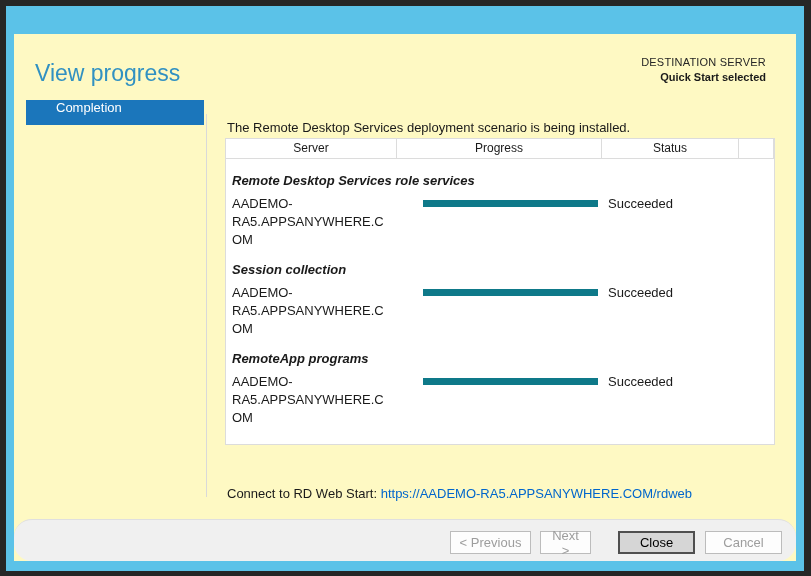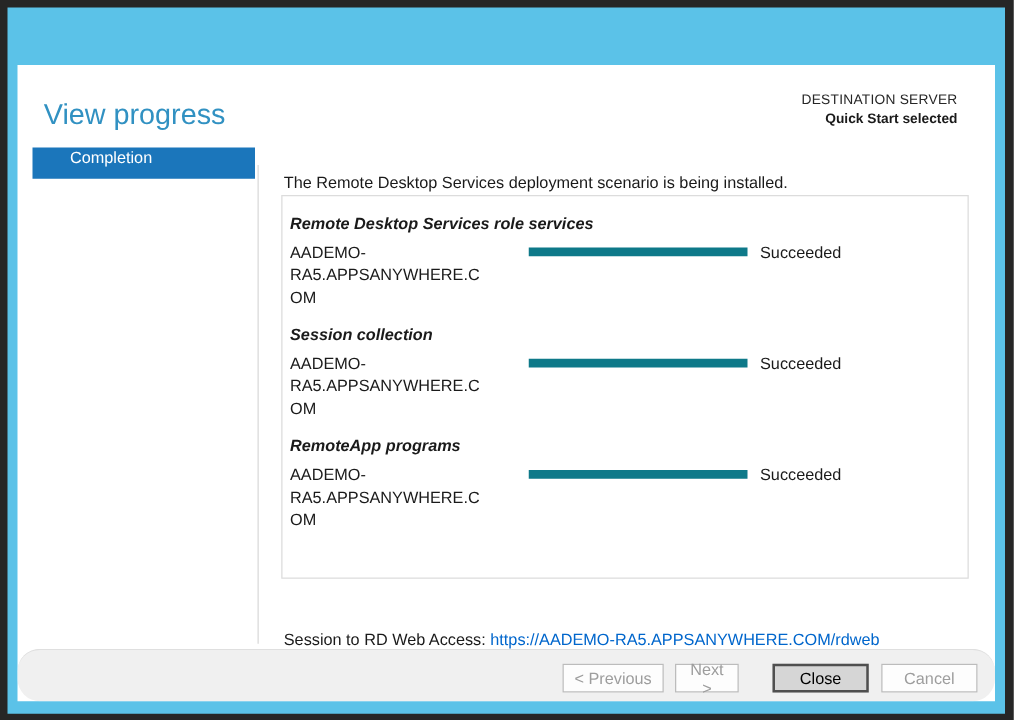--- a/index.html
+++ b/index.html
@@ -28,21 +28,21 @@
     height:25px;border:1px solid #1c1c1c;box-sizing:border-box;
     display:flex;align-items:center;justify-content:center;cursor:default;
   }
   .btn-min,.btn-max{width:28px;background:#5BC2E8;margin-right:-1px;}
   .btn-close{width:43px;background:#C75050;}
   .glyph-min{display:block;width:10px;height:3px;background:#17313d;margin-top:6px;}
   .glyph-max{display:block;width:9px;height:7px;border:2px solid #17313d;background:transparent;}
   .glyph-close{font-weight:bold;font-size:13px;color:#140b0b;line-height:1;}
   .content{
     position:absolute;left:8px;right:8px;top:28px;bottom:10px;
-    background:#ffffff;overflow:hidden;margin-top:18px;
+    background:#fef9c3;overflow:hidden;
   }
   .page-title{
     position:absolute;left:21px;top:26px;
     font-size:23px;font-weight:300;color:#3191C2;letter-spacing:0px;
   }
   .dest-block{
     position:absolute;right:30px;top:22px;text-align:right;color:#262626;
   }
   .dest-label{font-size:11px;letter-spacing:0.2px;}
   .dest-value{font-size:11px;font-weight:bold;margin-top:3px;color:#1a1a1a;}
@@ -132,20 +132,26 @@
 
     <div class="sidebar-item-selected">
       <span>Completion</span>
     </div>
 
     <div class="v-divider"></div>
 
     <div class="status-message">The Remote Desktop Services deployment scenario is being installed.</div>
 
     <div class="progress-table">
+      <div class="tbl-header">
+        <div class="hcell hc-server">Server</div>
+        <div class="hcell hc-progress">Progress</div>
+        <div class="hcell hc-status">Status</div>
+        <div class="hcell hc-blank"></div>
+      </div>
       <div class="tbl-body">
 
         <div class="section">
           <div class="sect-heading">Remote Desktop Services role services</div>
           <div class="tbl-row">
             <div class="cell-server">AADEMO-RA5.APPSANYWHERE.COM</div>
             <div class="cell-progress">
               <div class="progress-bar"></div>
             </div>
             <div class="cell-status">Succeeded</div>
@@ -171,21 +177,21 @@
               <div class="progress-bar"></div>
             </div>
             <div class="cell-status">Succeeded</div>
           </div>
         </div>
 
       </div>
     </div>
 
     <div class="connect-line">
-      <span>Session to RD Web Access:</span>
+      <span>Connect to RD Web Start:</span>
       <a class="connect-link">https://AADEMO-RA5.APPSANYWHERE.COM/rdweb</a>
     </div>
 
     <div class="footer">
       <button class="wiz-btn btn-disabled btn-previous">&lt; Previous</button>
       <button class="wiz-btn btn-disabled btn-next">Next &gt;</button>
       <button class="wiz-btn btn-close-wiz">Close</button>
       <button class="wiz-btn btn-disabled btn-cancel">Cancel</button>
     </div>
 

